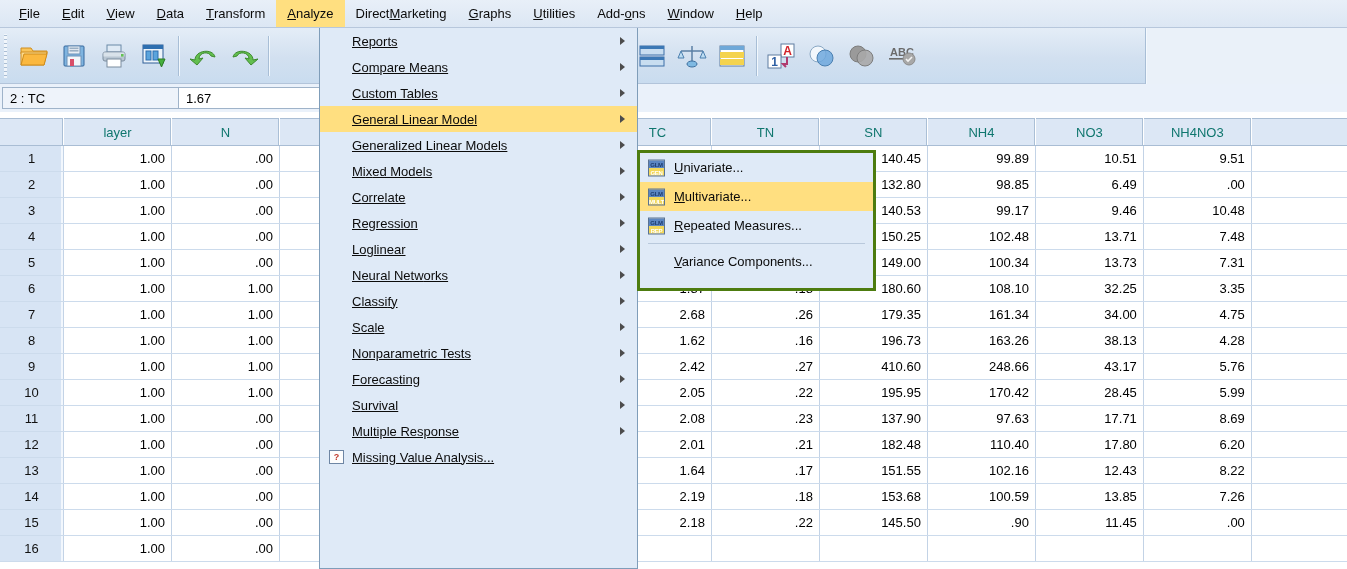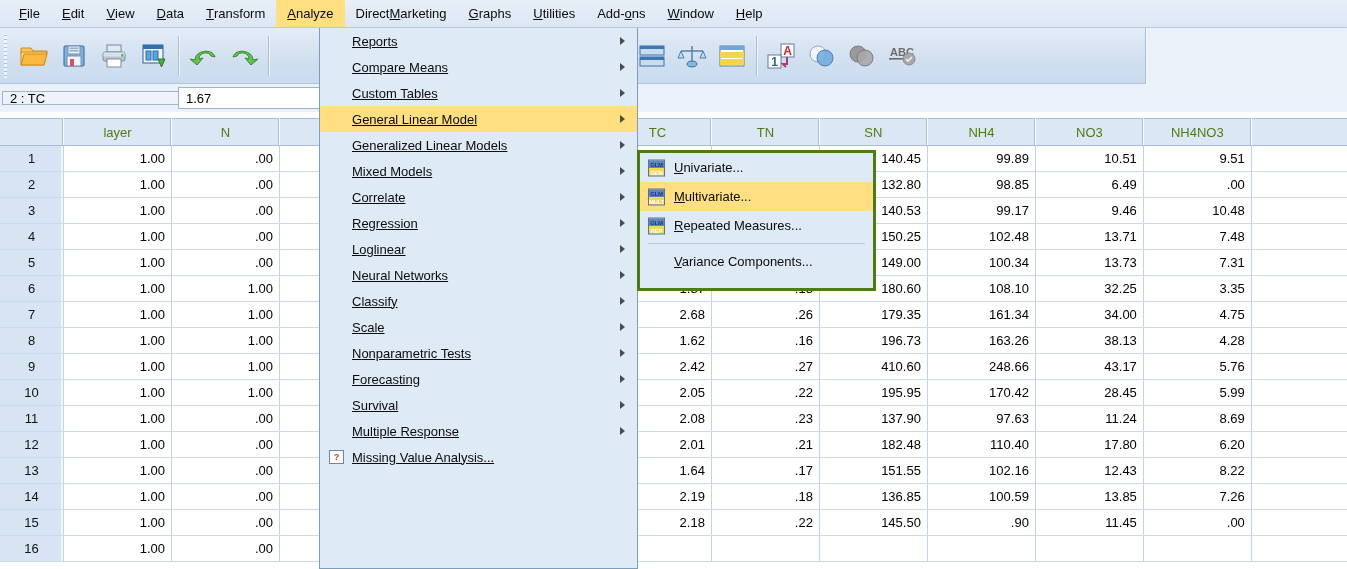--- a/index.html
+++ b/index.html
@@ -50,21 +50,21 @@
     border-left: 1px solid #a8bed6; border-right: 1px solid #f4f9fe;
   }
   .tb-rest { position:absolute; left:1147px; top:0; width:200px; height:56px; background:#eaf1f9; }
 
   
   .refbar {
     position: absolute; top: 84px; left: 0; width: 1347px; height: 28px;
     background: #eaf1fa; display: flex; align-items: center;
   }
   .refbox {
-    width: 176px; height: 14px; margin-left: 2px; background: #eef3fa;
+    width: 176px; height: 22px; margin-left: 2px; background: #eef3fa;
     border: 1px solid #9fb3c9; border-right: none;
     display: flex; align-items: center; padding-left: 7px;
     font-size: 13px;
   }
   .valbox {
     width: 450px; height: 22px; background: #ffffff;
     border: 1px solid #9fb3c9;
     display: flex; align-items: center; padding-left: 7px; font-size: 13px;
   }
 
@@ -73,21 +73,21 @@
     position: absolute; top: 118px; left: 0; width: 1347px; height: 451px;
     background: #fff; overflow: hidden;
   }
   table.sheet { border-collapse: collapse; table-layout: fixed; width: 1360px; }
   table.sheet th, table.sheet td {
     height: 26px; font-size: 13px; font-weight: normal;
     border-right: 1px solid #c3d3e6; border-bottom: 1px solid #ccdbec;
     padding: 0 6px; overflow: hidden; white-space: nowrap;
   }
   table.sheet thead th {
-    background: #dce7f5; text-align: center; color: #4d7c0f;
+    background: #dce7f5; text-align: center; color: #0f766e;
     border-bottom: 1px solid #a9bdd4; border-top: 1px solid #a9bdd4;
     border-right: 1px solid #ffffff;
     box-shadow: inset -1px 0 0 #aabfd6;
     height: 27px;
   }
   table.sheet thead th.rowhdr { background: #dce7f5; width: 60px; }
   td.rowhdr {
     background: #d7e4f4; text-align: center; color: #111;
     border-right: 1px solid #9fb6d1;
     border-top: 1px solid #ffffff; border-bottom: 1px solid #9fb6d1;
@@ -488,21 +488,21 @@
             <td class="rowhdr">11</td>
             <td class="num">1.00</td>
             <td class="num">.00</td>
             <td class="num"></td>
             <td class="num"></td>
             <td class="num">.00</td>
             <td class="num">2.08</td>
             <td class="num">.23</td>
             <td class="num">137.90</td>
             <td class="num">97.63</td>
-            <td class="num">11.24</td>
+            <td class="num">17.71</td>
             <td class="num">8.69</td>
             <td class="num"></td>
           </tr>
           <tr>
             <td class="rowhdr">12</td>
             <td class="num">1.00</td>
             <td class="num">.00</td>
             <td class="num"></td>
             <td class="num"></td>
             <td class="num">.37</td>
@@ -531,21 +531,21 @@
           </tr>
           <tr>
             <td class="rowhdr">14</td>
             <td class="num">1.00</td>
             <td class="num">.00</td>
             <td class="num"></td>
             <td class="num"></td>
             <td class="num">.33</td>
             <td class="num">2.19</td>
             <td class="num">.18</td>
-            <td class="num">136.85</td>
+            <td class="num">153.68</td>
             <td class="num">100.59</td>
             <td class="num">13.85</td>
             <td class="num">7.26</td>
             <td class="num"></td>
           </tr>
           <tr>
             <td class="rowhdr">15</td>
             <td class="num">1.00</td>
             <td class="num">.00</td>
             <td class="num"></td>

